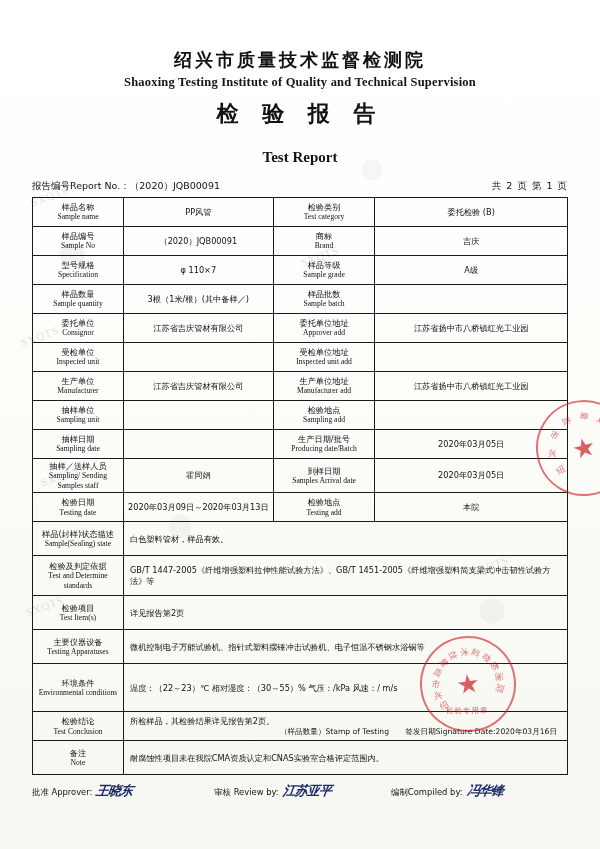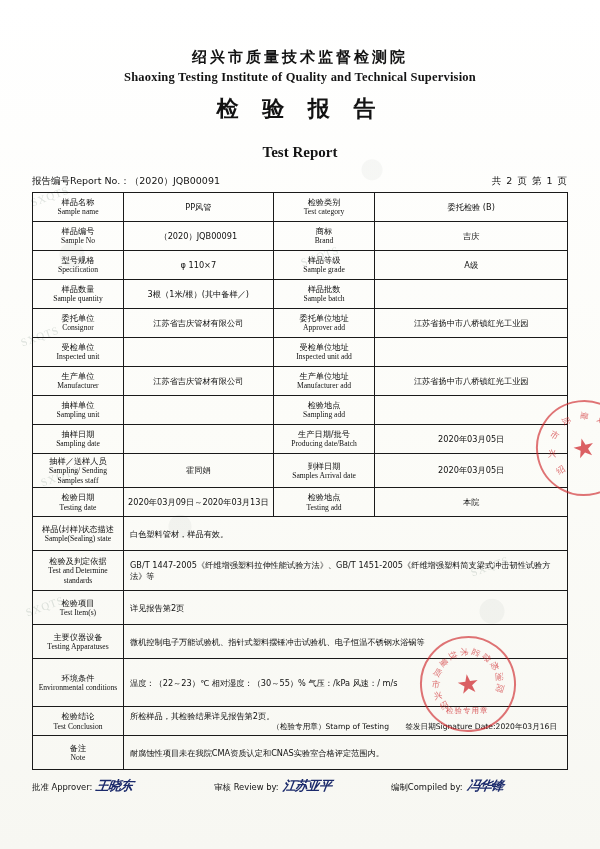--- a/index.html
+++ b/index.html
@@ -43,21 +43,21 @@
     pointer-events: none;
     user-select: none;
   }
   .header {
     position: relative;
     text-align: center;
     padding-top: 48px;
   }
   .h-cn1 {
     font-family: "DejaVu Sans", sans-serif;
-    font-size: 15px;
+    font-size: 18px;
     font-weight: bold;
     letter-spacing: 3px;
     color: #121212;
   }
   .h-en1 {
     font-family: "Liberation Serif", serif;
     font-size: 12.5px;
     font-weight: bold;
     color: #141414;
     margin-top: 3px;
@@ -430,21 +430,21 @@
 
       <tr>
         <td class="lbl conc">
           <span>检验结论</span>
           <span class="en">Test Conclusion</span>
         </td>
         <td class="val left conc" colspan="3">
           <div class="conc-inner">
             <div>所检样品，其检验结果详见报告第2页。</div>
             <div class="stamp-line">
-              <span>（检验专用章）Stamp of Testing</span>
+              <span>（样品数量）Stamp of Testing</span>
               <span style="margin-left:14px;">签发日期Signature Date:2020年03月16日</span>
             </div>
           </div>
         </td>
       </tr>
 
       <tr class="tall">
         <td class="lbl tall">
           <span>备注</span>
           <span class="en">Note</span>

